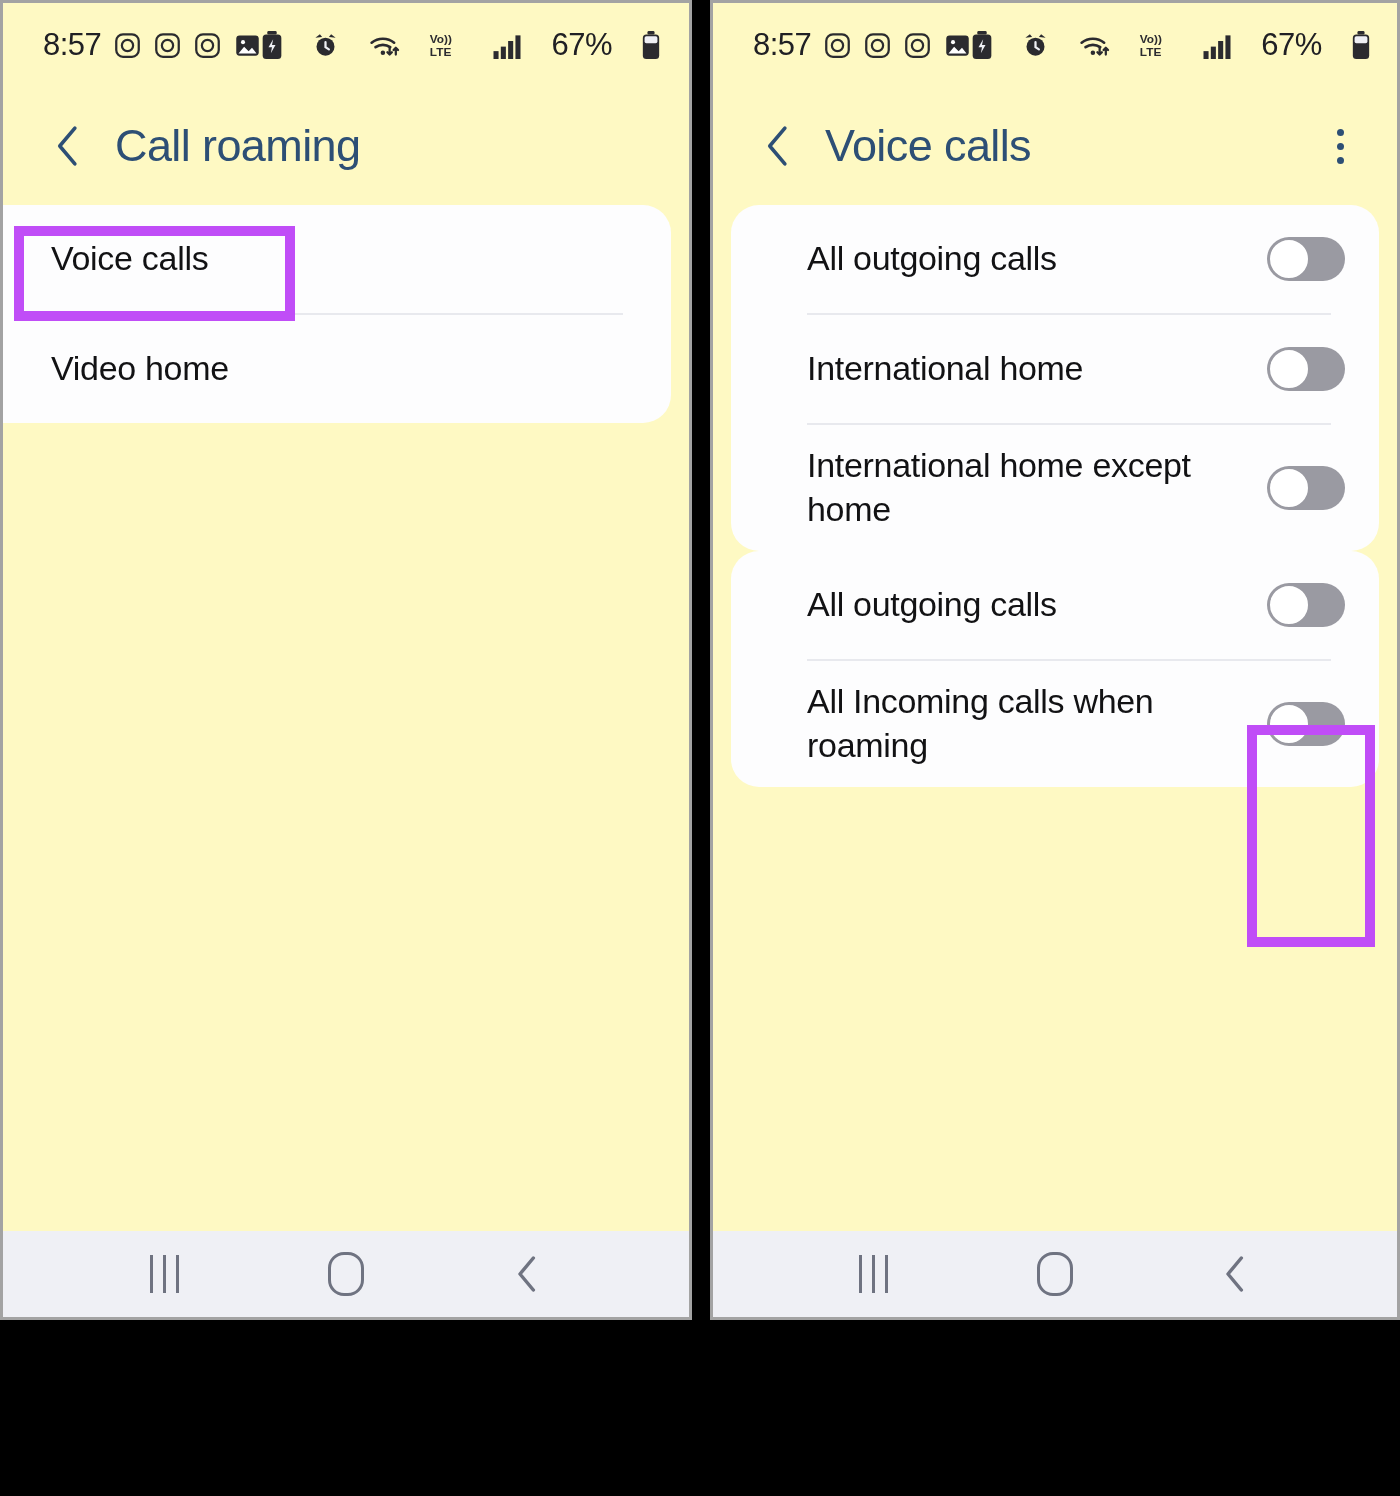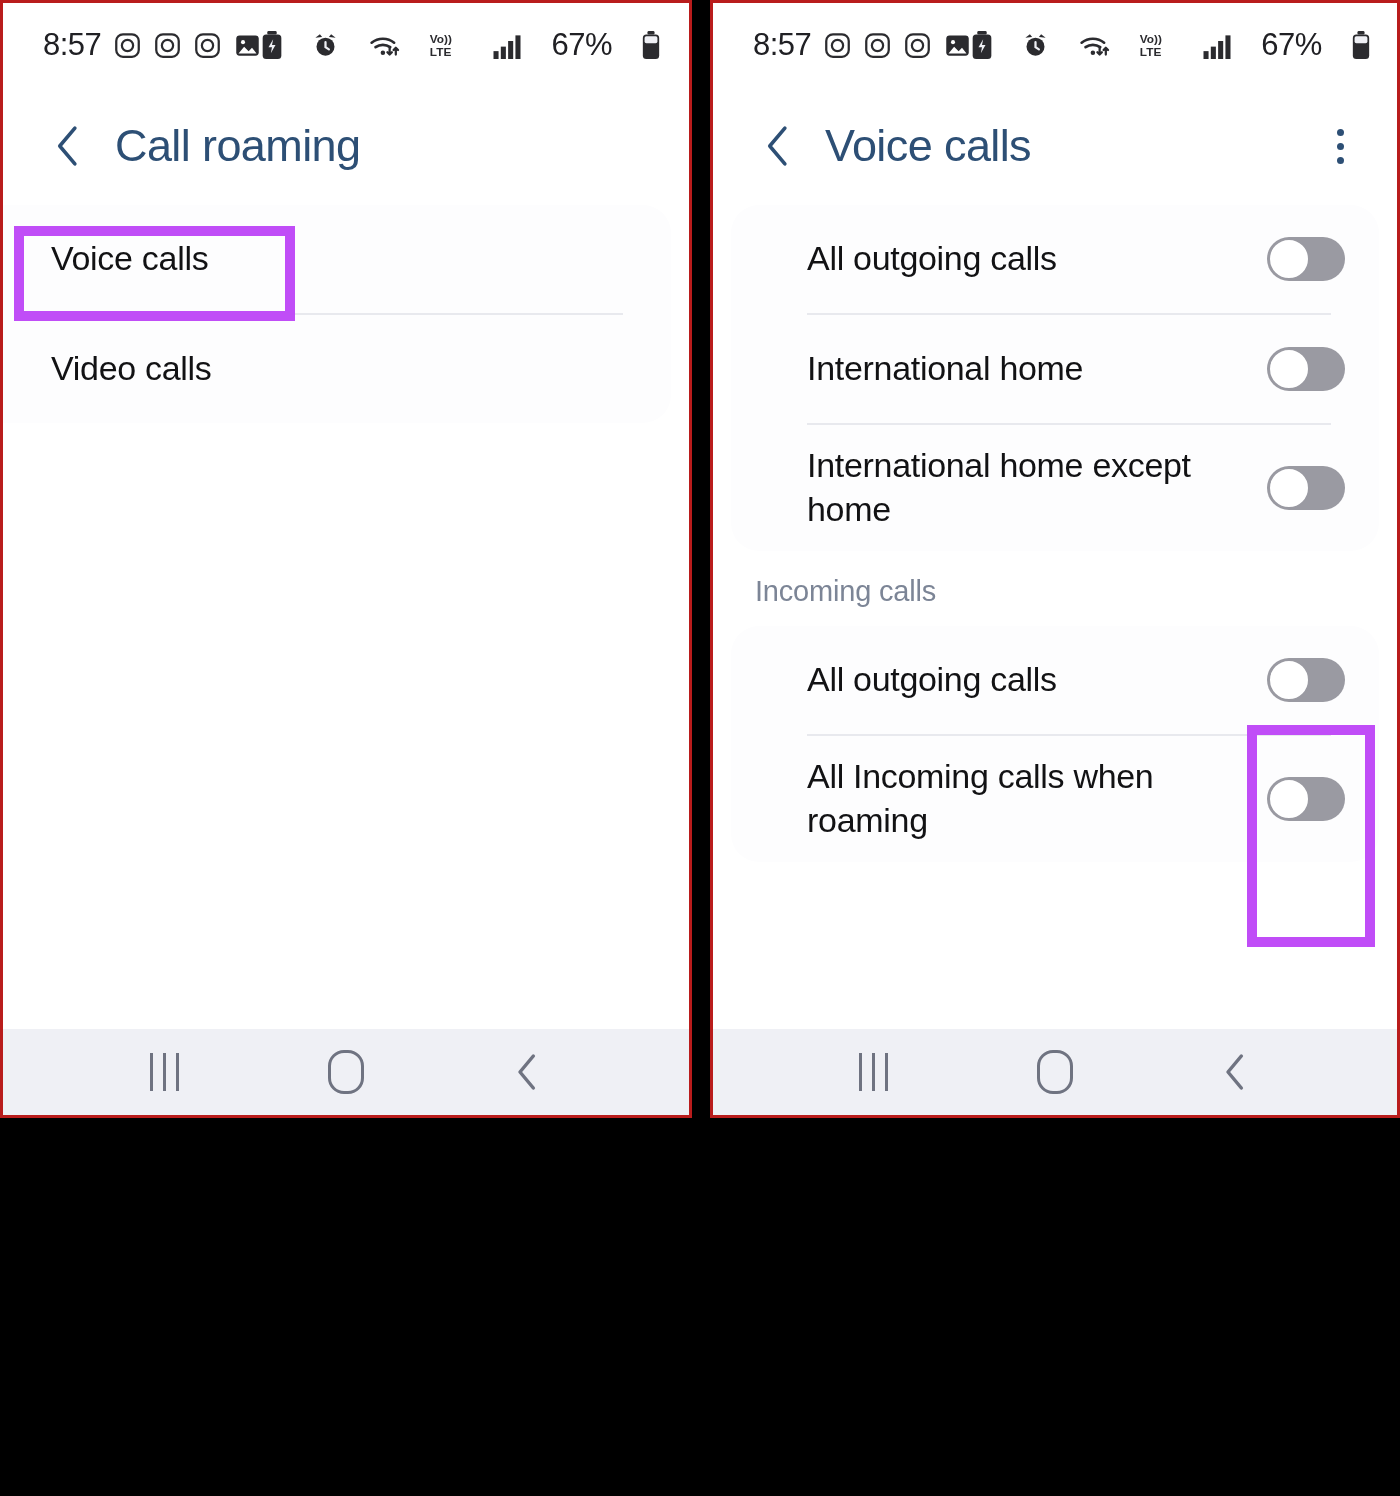--- a/index.html
+++ b/index.html
@@ -16,23 +16,23 @@
     position: relative;
     width: 1400px;
     height: 1496px;
     background: #000;
     display: flex;
   }
 
   
   .panel {
     position: relative;
-    height: 1118px;
-    background: #ffffff;
-    border: 3px solid #b91c1c;
+    height: 1320px;
+    background: #fef9c3;
+    border: 3px solid #a3a3a3;
     overflow: hidden;
   }
   .panel-left  { width: 692px; }
   .gap         { width: 18px; height: 1496px; background: #000; }
   .panel-right { width: 690px; }
 
   
   .statusbar {
     height: 84px;
     display: flex;
@@ -263,21 +263,21 @@
       </div>
       <div class="title">Call roaming</div>
     </div>
 
     <div class="card card-left">
       <div class="row">
         <div class="row-label">Voice calls</div>
       </div>
       <div class="divider"></div>
       <div class="row">
-        <div class="row-label">Video calls</div>
+        <div class="row-label">Video home</div>
       </div>
     </div>
 
     <div class="hl hl-voice"></div>
 
     <div class="navbar">
       <div class="nav-btn">
         <span class="recents">
             <i></i>
             <i></i>
@@ -411,21 +411,20 @@
       <div class="divider"></div>
 
       <div class="row row-tall">
         <div class="row-label">International home except home</div>
         <div class="toggle">
             <span class="knob"></span>
           </div>
       </div>
     </div>
 
-    <div class="section-label">Incoming calls</div>
     <div class="card card-right">
 
       <div class="row">
         <div class="row-label">All outgoing calls</div>
         <div class="toggle">
             <span class="knob"></span>
           </div>
       </div>
       <div class="divider"></div>
 

